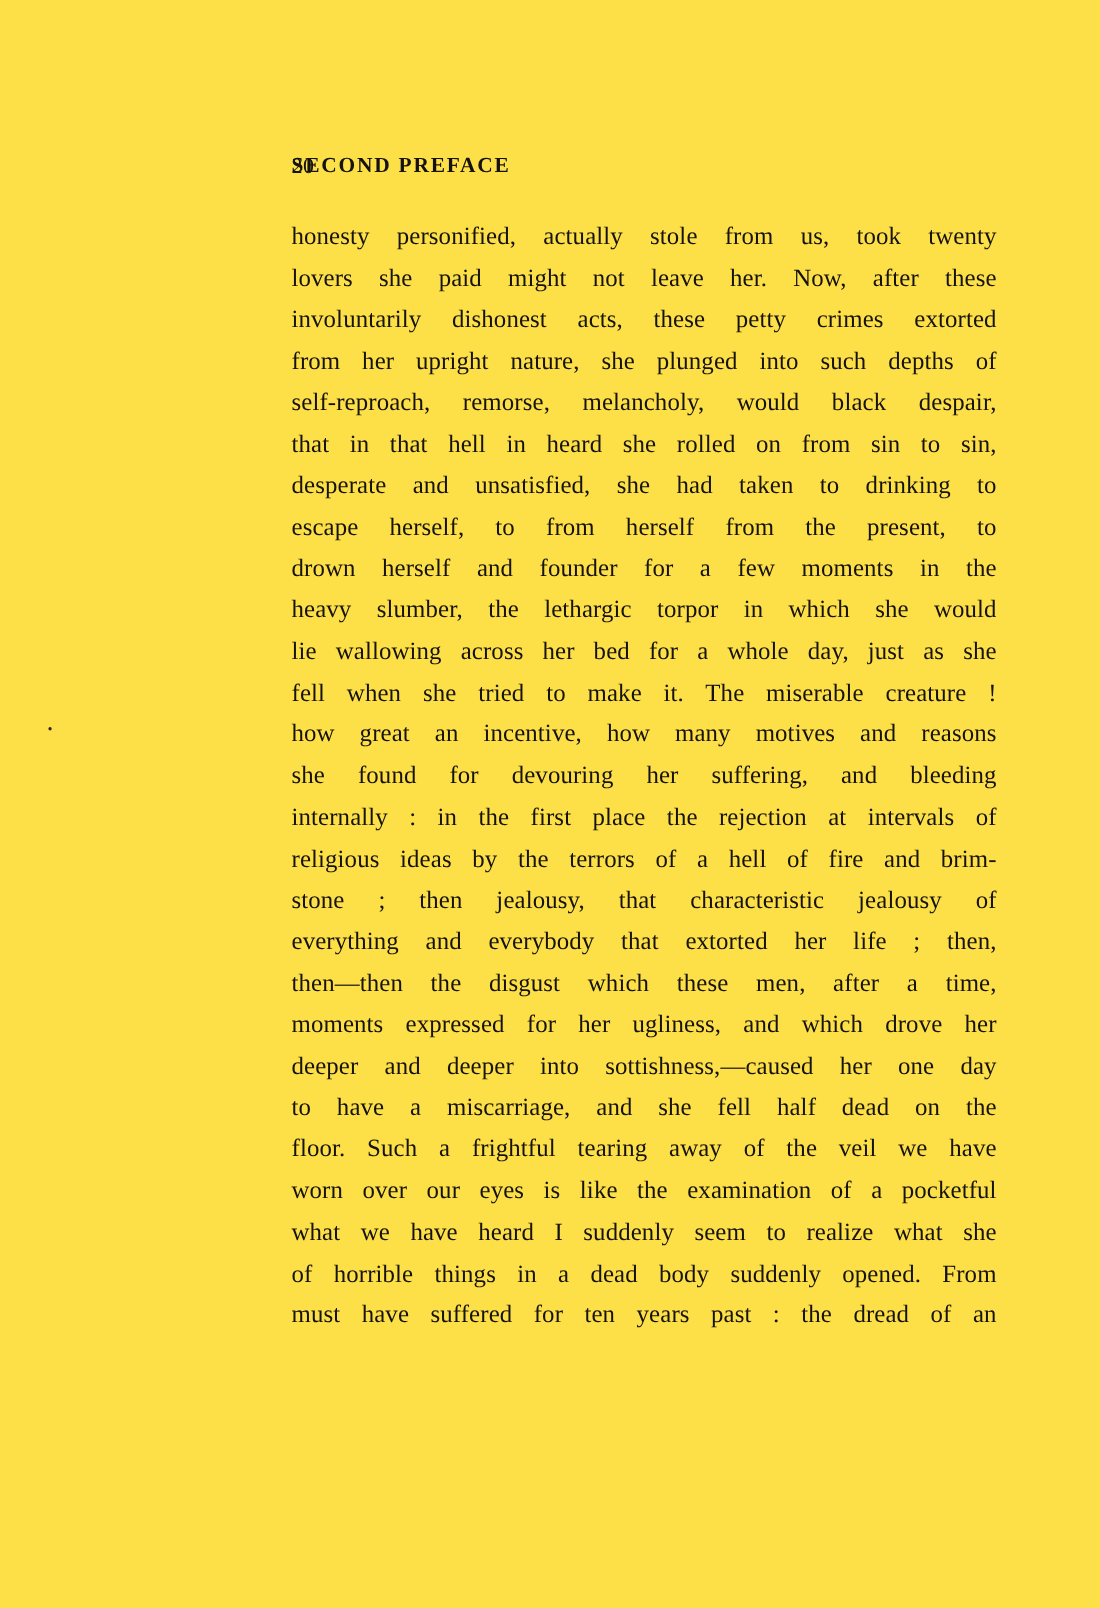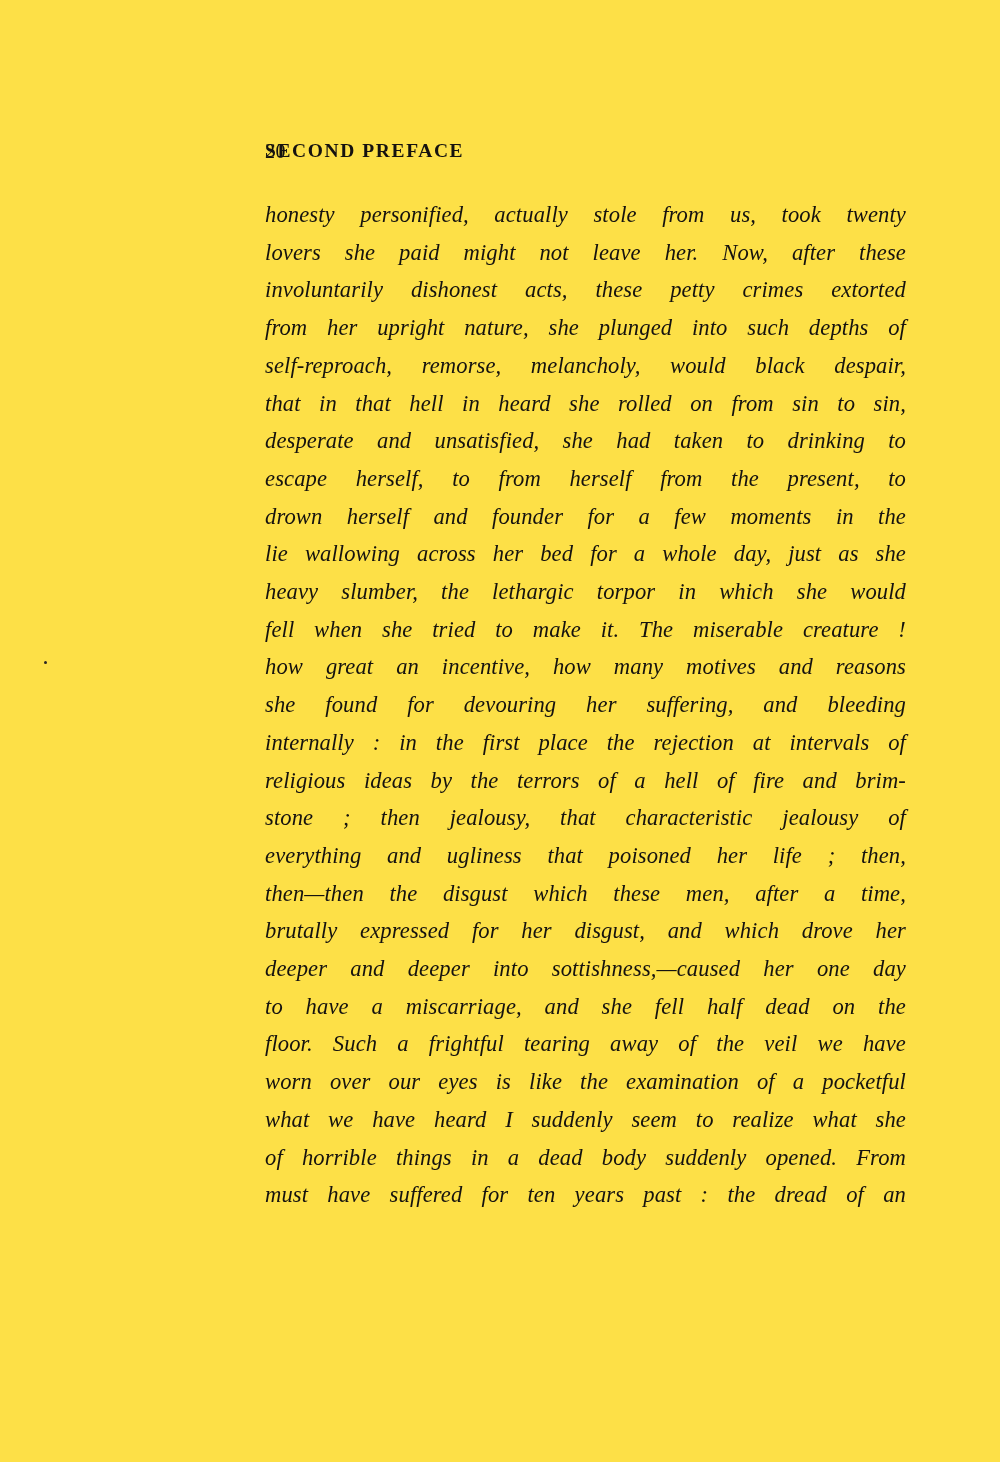--- a/index.html
+++ b/index.html
@@ -52,21 +52,20 @@
     left: 265px;
     width: 641px;
   }
   .line {
     display: block;
     font-size: 22.6px;
     line-height: 37.7px;
     color: #15120f;
     white-space: pre;
     letter-spacing: 0.1px;
-    font-style: italic;
   }
   .line.justify {
     white-space: normal;
     text-align: justify;
     text-align-last: justify;
   }
   .margin-dot {
     position: absolute;
     left: 44px;
     top: 661px;
@@ -91,31 +90,31 @@
   <div class="body-text">
     <span class="line justify">honesty personified, actually stole from us, took twenty</span>
     <span class="line justify">lovers she paid might not leave her.    Now, after these</span>
     <span class="line justify">involuntarily dishonest acts, these petty crimes extorted</span>
     <span class="line justify">from her upright nature, she plunged into such depths of</span>
     <span class="line justify">self-reproach, remorse, melancholy, would black despair,</span>
     <span class="line justify">that in that hell in heard she rolled on from sin to sin,</span>
     <span class="line justify">desperate and unsatisfied, she had taken to drinking to</span>
     <span class="line justify">escape herself, to from herself from the present, to</span>
     <span class="line justify">drown herself and founder for a few moments in the</span>
+    <span class="line justify">heavy slumber, the lethargic torpor in which she would</span>
     <span class="line justify">lie wallowing across her bed for a whole day, just as she</span>
-    <span class="line justify">heavy slumber, the lethargic torpor in which she would</span>
     <span class="line justify">fell when she tried to make it.    The miserable creature !</span>
     <span class="line justify">how great an incentive, how many motives and reasons</span>
     <span class="line justify">she found for devouring her suffering, and bleeding</span>
     <span class="line justify">internally : in the first place the rejection at intervals of</span>
     <span class="line justify">religious ideas by the terrors of a hell of fire and brim-</span>
     <span class="line justify">stone ; then jealousy, that characteristic jealousy of</span>
-    <span class="line justify">everything and ugliness that poisoned her life ; then,</span>
+    <span class="line justify">everything and everybody that extorted her life ; then,</span>
     <span class="line justify">then—then the disgust which these men, after a time,</span>
-    <span class="line justify">brutally expressed for her disgust, and which drove her</span>
+    <span class="line justify">moments expressed for her ugliness, and which drove her</span>
     <span class="line justify">deeper and deeper into sottishness,—caused her one day</span>
     <span class="line justify">to have a miscarriage, and she fell half dead on the</span>
     <span class="line justify">floor.    Such a frightful tearing away of the veil we have</span>
     <span class="line justify">worn over our eyes is like the examination of a pocketful</span>
     <span class="line justify">what we have heard I suddenly seem to realize what she</span>
     <span class="line justify">of horrible things in a dead body suddenly opened.    From</span>
     <span class="line justify">must have suffered for ten years past : the dread of an</span>
   </div>
 </div>
 

